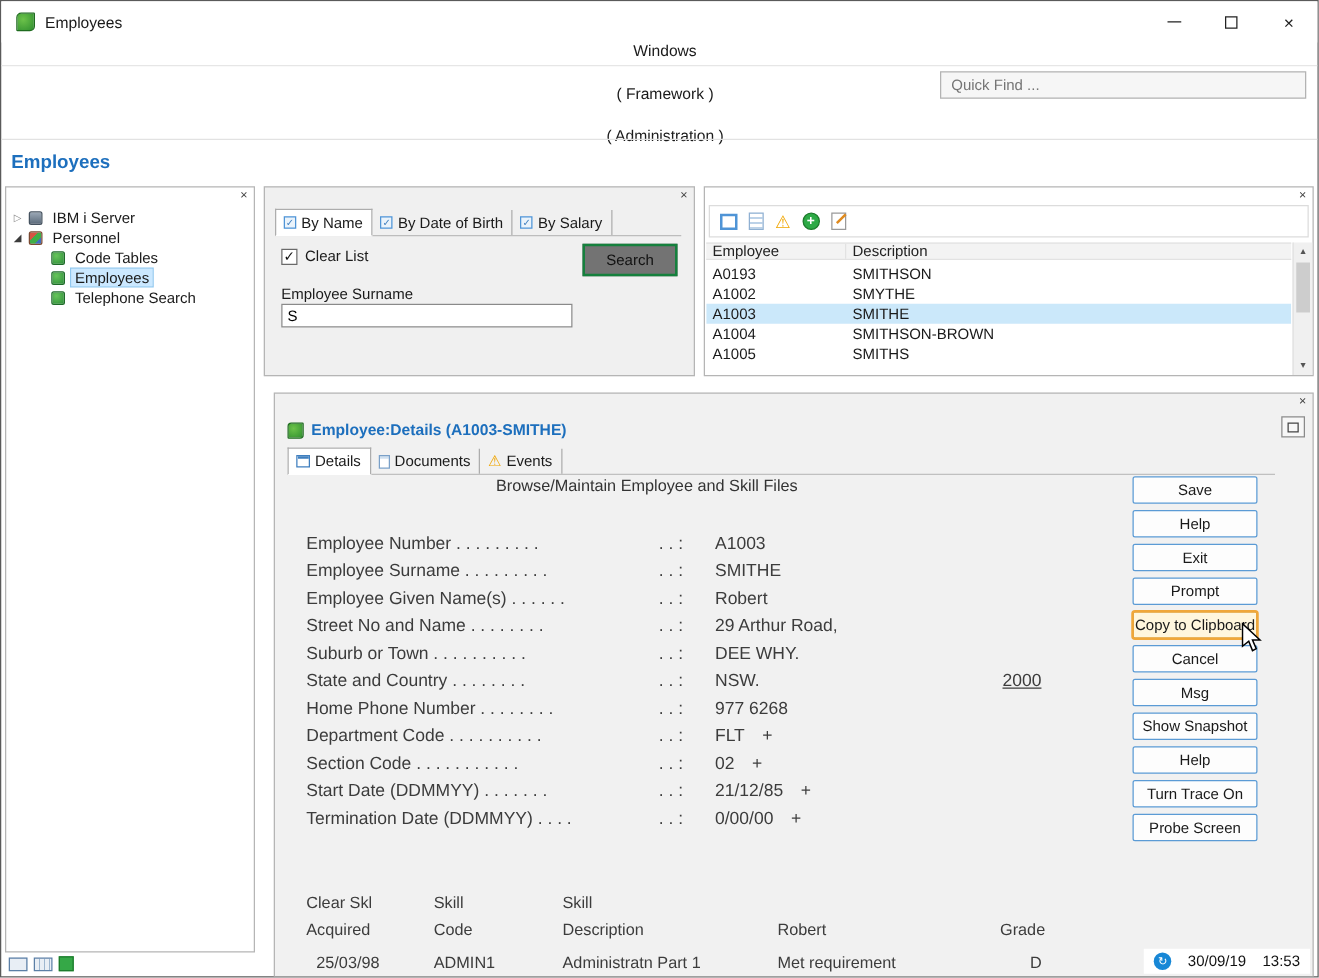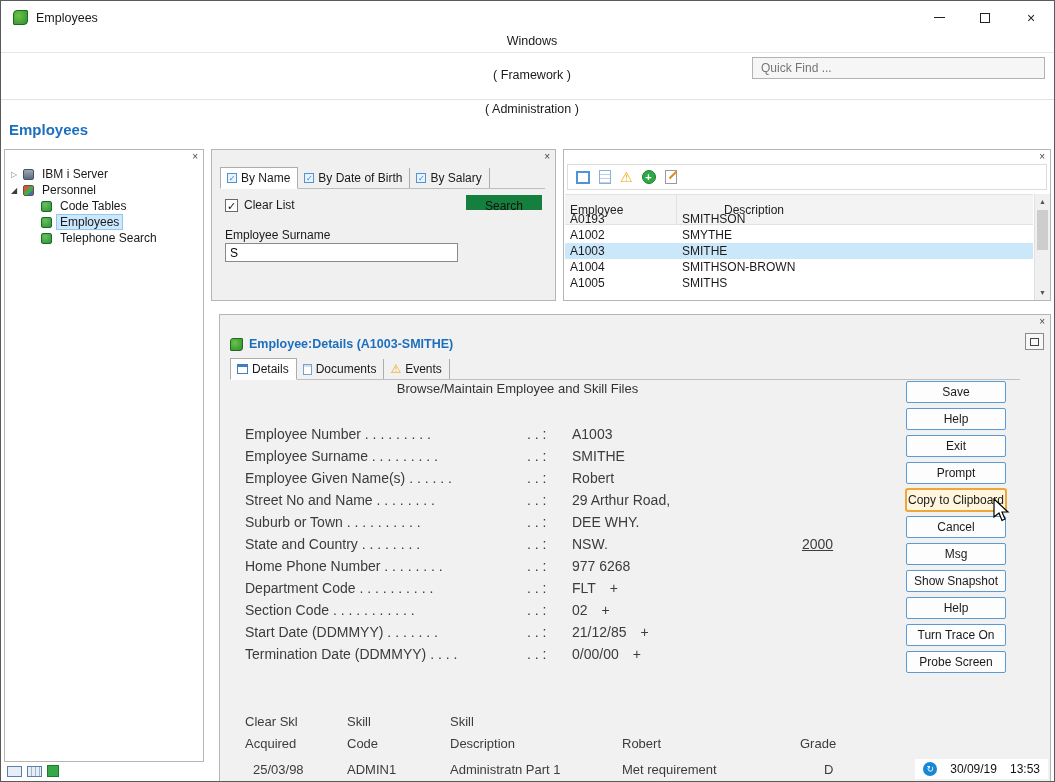--- a/index.html
+++ b/index.html
@@ -13,21 +13,21 @@
   .win-controls { margin-left:auto; display:flex; height:33px; }
   .wbtn { width:46px; height:33px; display:flex; align-items:center; justify-content:center; font-size:14px; color:#222; }
   .minline { width:11px; height:1px; background:#222; display:inline-block; }
   .maxbox { width:10px; height:10px; border:1px solid #222; display:inline-block; }
 
   
   .menubar { position:absolute; left:0; top:33px; right:0; height:19px; display:flex; align-items:center; gap:20px; padding-left:9px; font-size:12.5px; border-bottom:1px solid #e6e6e6;flex-direction:column; }
   .menu-item { cursor:default; }
 
   
-  .toolband { position:absolute; left:0; top:53px; right:0; height:46px; border-bottom:1px solid #e2e2e2; }
+  .toolband { position:absolute; left:0; top:53px; right:0; height:58px; border-bottom:1px solid #e2e2e2; }
   .quickfind { position:absolute; right:9px; top:3px; width:293px; height:22px; background:#f6f6f6; border:1px solid #b3b3b3; font-size:12px; color:#333; padding:3px 8px; font-family:"Liberation Sans", sans-serif; }
 
   .page-heading { position:absolute; left:8px; top:120px; font-size:15px; font-weight:bold; color:#1d6fbd; }
 
   .panel { position:absolute; border:1px solid #b5b5b5; }
   .pclose { position:absolute; top:2px; right:5px; font-size:10px; color:#444; line-height:10px; cursor:default; }
 
   
   .tree-panel { left:3px; top:148px; width:200px; height:613px; background:#fff; }
   .tree { position:absolute; left:0; top:16px; right:0; }
@@ -48,35 +48,35 @@
   .tabstrip { position:absolute; left:8px; top:18px; right:10px; height:21px; display:flex; align-items:flex-end; border-bottom:1px solid #bdbdbd; font-size:12px; }
   .tab { display:flex; align-items:center; gap:4px; padding:3px 7px 3px 6px; color:#1a1a1a; border-right:1px solid #adadad; }
   .tab.active { background:#fff; border:1px solid #adadad; border-bottom:1px solid #fff; margin-bottom:-1px; }
   .tabicon-check { width:10px; height:10px; border:1px solid #4f94d6; background:#eaf3fb; font-size:8px; line-height:9px; text-align:center; color:#3f7fbf; }
   .win-ic { width:11px; height:10px; border:1px solid #3f7fbf; background:#fff; box-shadow:inset 0 2px 0 #3f7fbf; }
   .page-ic { width:9px; height:11px; background:#fff; border:1px solid #7aa0c8; box-shadow:inset 0 2px 0 #cfe0f0; }
   .warn-ic { color:#f0a500; font-size:12px; line-height:12px; }
 
   .clearlist { position:absolute; left:13px; top:48px; display:flex; align-items:center; gap:6px; font-size:12px; }
   .chk { width:13px; height:13px; background:#fff; border:1px solid #6a6a6a; text-align:center; font-size:11px; line-height:12px; color:#111; }
-  .search-btn { position:absolute; right:13px; top:45px; width:76px; height:15px; background:#15803d; border:4px solid #15803d; font-size:12px; font-family:"Liberation Sans", sans-serif; color:#111; }
+  .search-btn { position:absolute; right:13px; top:45px; width:76px; height:26px; background:#737373; border:2px solid #15803d; font-size:12px; font-family:"Liberation Sans", sans-serif; color:#111; }
   .surname-label { position:absolute; left:13px; top:78px; font-size:12px; }
   .surname-input { position:absolute; left:13px; top:93px; width:233px; height:19px; background:#fff; border:1px solid #8a8a8a; font-size:12px; padding:1px 4px; font-family:"Liberation Sans", sans-serif; }
 
   
   .list-panel { left:562px; top:148px; width:488px; height:152px; background:#fff; overflow:hidden; }
   .ltoolbar { position:absolute; left:3px; top:14px; right:3px; height:26px; border:1px solid #dcdcdc; background:#fff; display:flex; align-items:center; gap:9px; padding-left:8px; }
   .ic-window { width:14px; height:13px; border:2px solid #4f94d6; background:#fff; }
   .ic-doc { width:12px; height:14px; background:repeating-linear-gradient(#fff 0 3px, #bcd2e8 3px 4px); border:1px solid #8fb0d2; }
   .ic-warning { font-size:14px; line-height:14px; color:#f0a500; }
   .ic-add { width:14px; height:14px; border-radius:50%; background:#2daa46; color:#fff; font-size:11px; font-weight:bold; text-align:center; line-height:13px; border:1px solid #1d7b2c; }
   .ic-edit { width:12px; height:14px; background:#fff; border:1px solid #9a9a9a; position:relative; }
   .ic-edit::after { content:""; position:absolute; left:2px; top:3px; width:10px; height:2px; background:#e08a1e; transform:rotate(-45deg); }
 
-  .lheader { position:absolute; left:1px; top:44px; right:17px; height:31px; display:flex; background:#f3f3f3; border-top:1px solid #e2e2e2; border-bottom:1px solid #e2e2e2; font-size:12px; color:#222; align-items:center;gap:42px; }
+  .lheader { position:absolute; left:1px; top:44px; right:17px; height:14px; display:flex; background:#f3f3f3; border-top:1px solid #e2e2e2; border-bottom:1px solid #e2e2e2; font-size:12px; color:#222; align-items:center; }
   .lc1 { width:112px; padding-left:5px; border-right:1px solid #e2e2e2; height:100%; display:flex; align-items:center; }
   .lc2 { flex:1; padding-left:5px; height:100%; display:flex; align-items:center; }
   .lrows { position:absolute; left:1px; top:61px; right:17px; bottom:0; overflow:hidden; }
   .lrow { display:flex; height:16px; align-items:flex-end; font-size:12px; }
   .lrow .lc1, .lrow .lc2 { border-right:none; }
   .lrow.selected { background:#cbe8fa; }
 
   .vscroll { position:absolute; right:0; top:44px; bottom:0; width:16px; background:#f0f0f0; border-left:1px solid #e0e0e0; }
   .sarrow { height:15px; text-align:center; font-size:7px; color:#555; line-height:15px; }
   .sarrow.down { position:absolute; bottom:0; left:0; right:0; }

